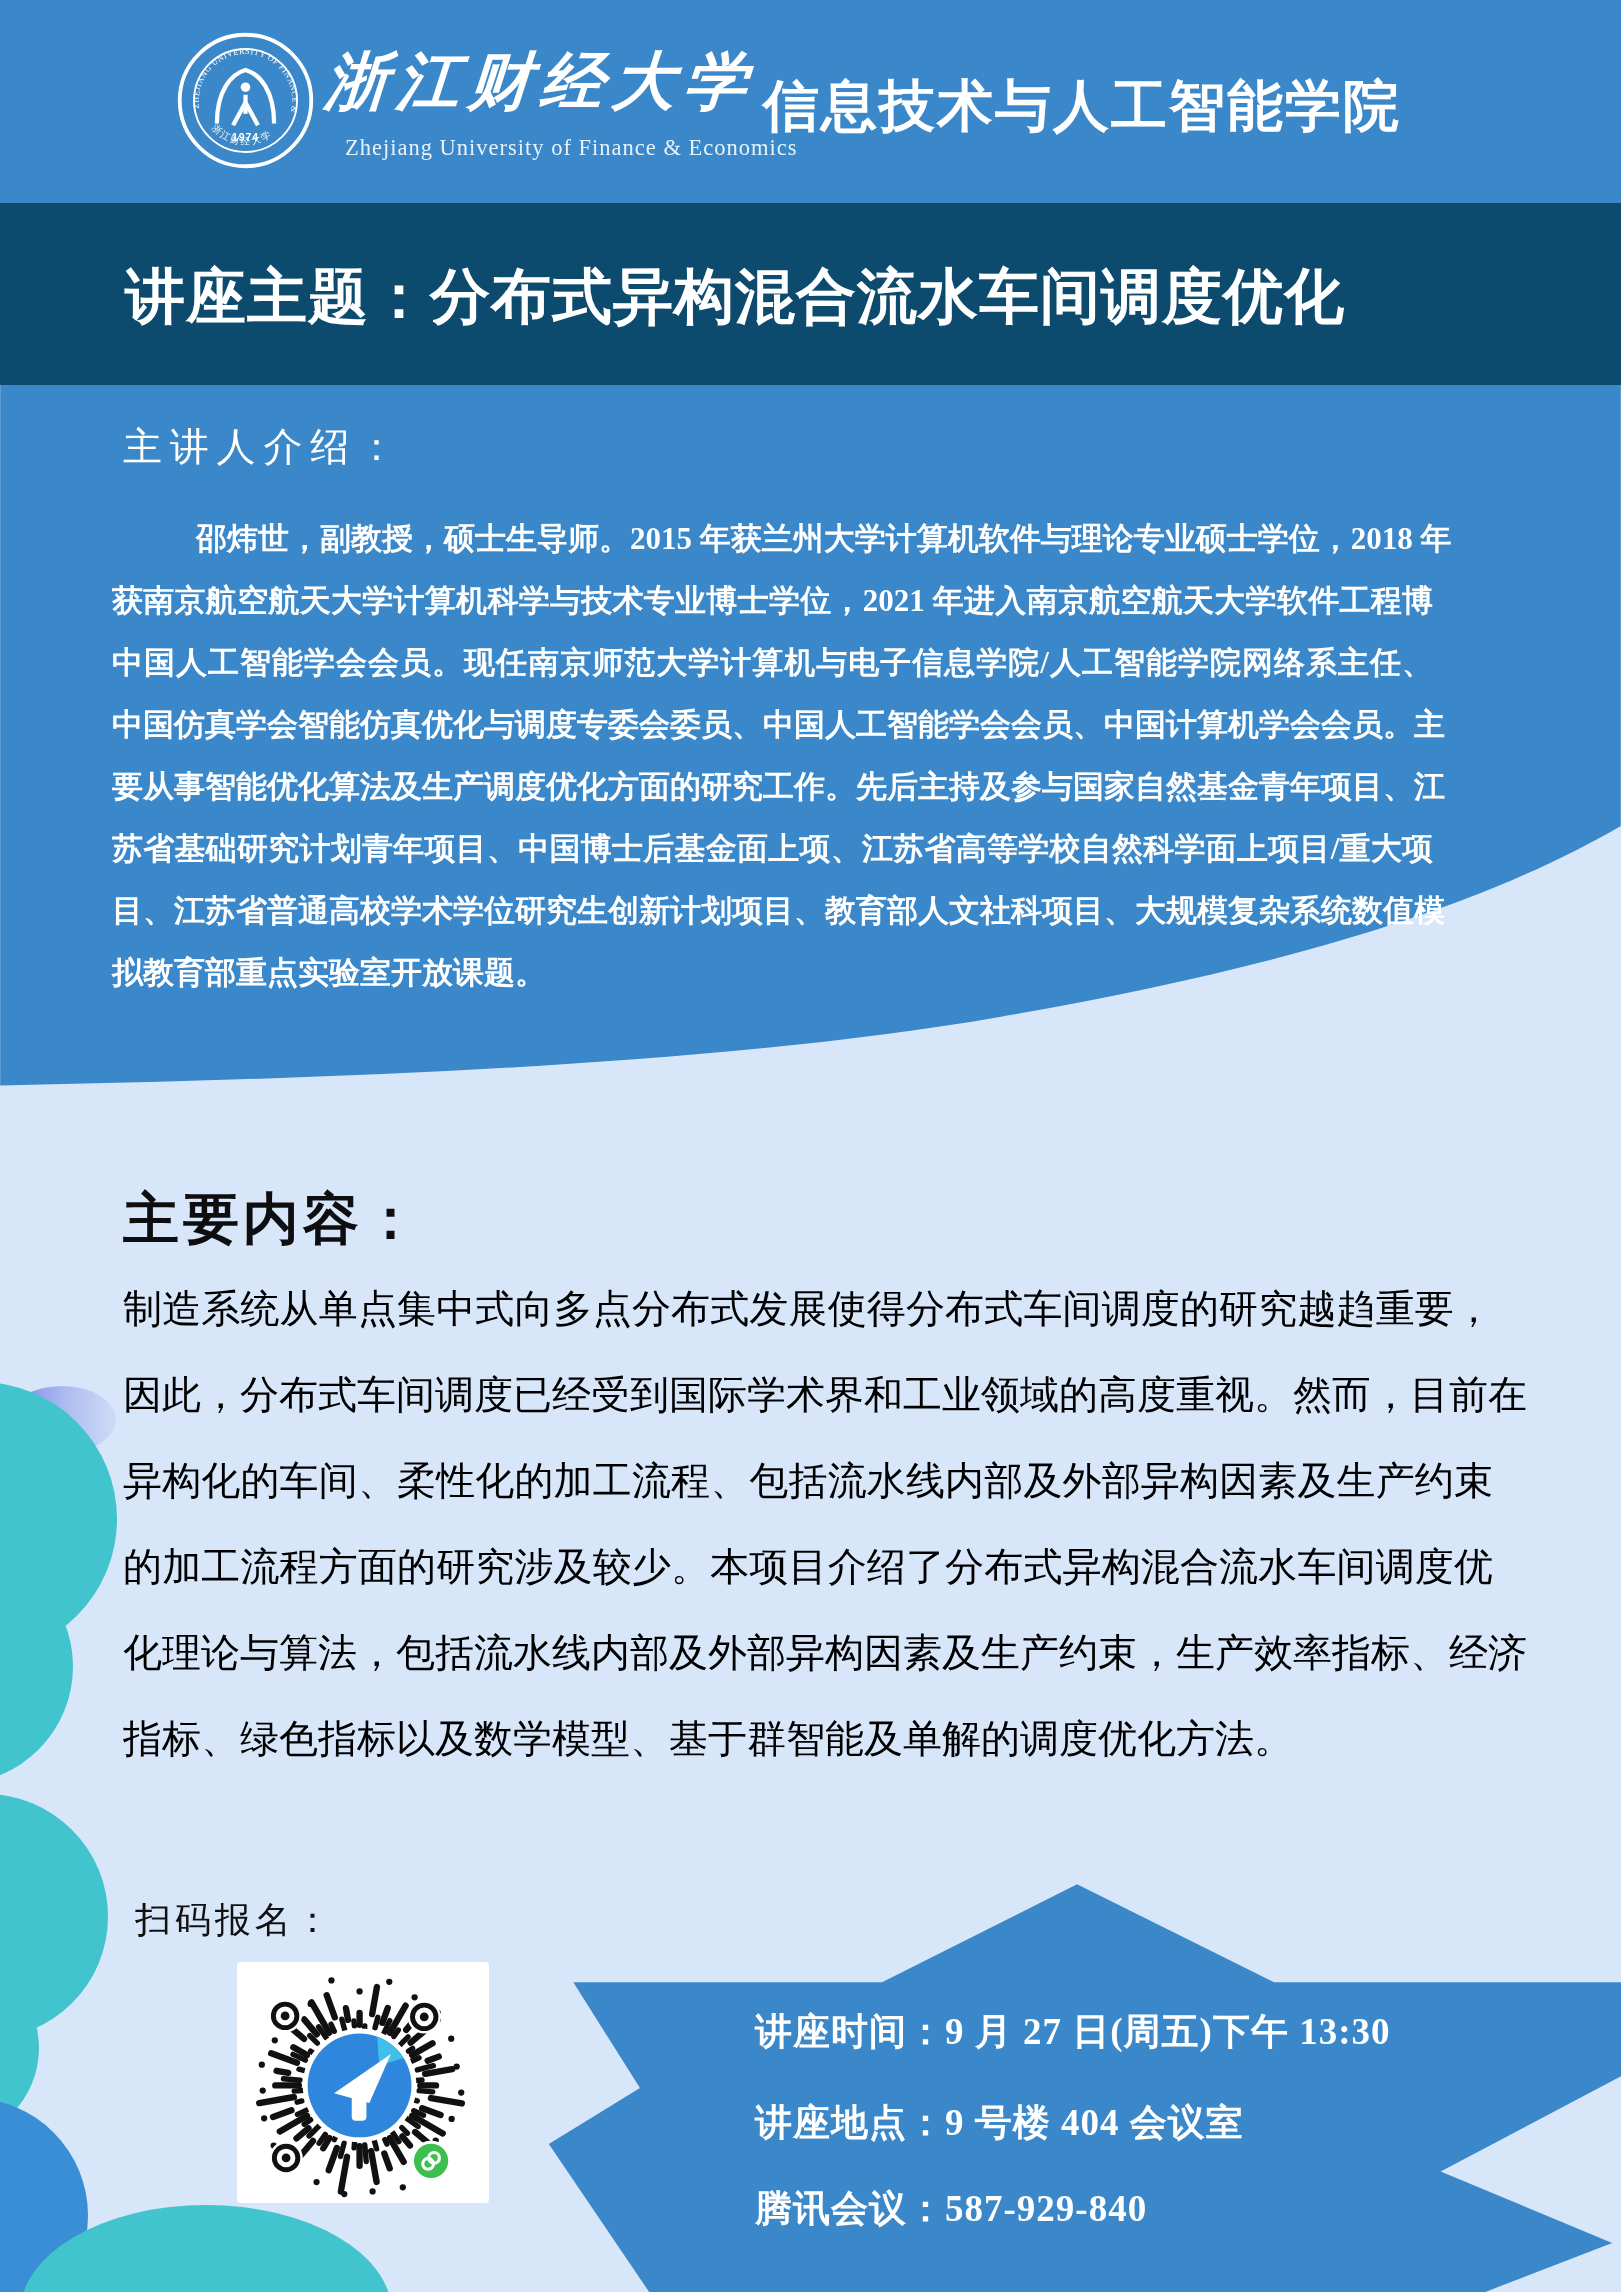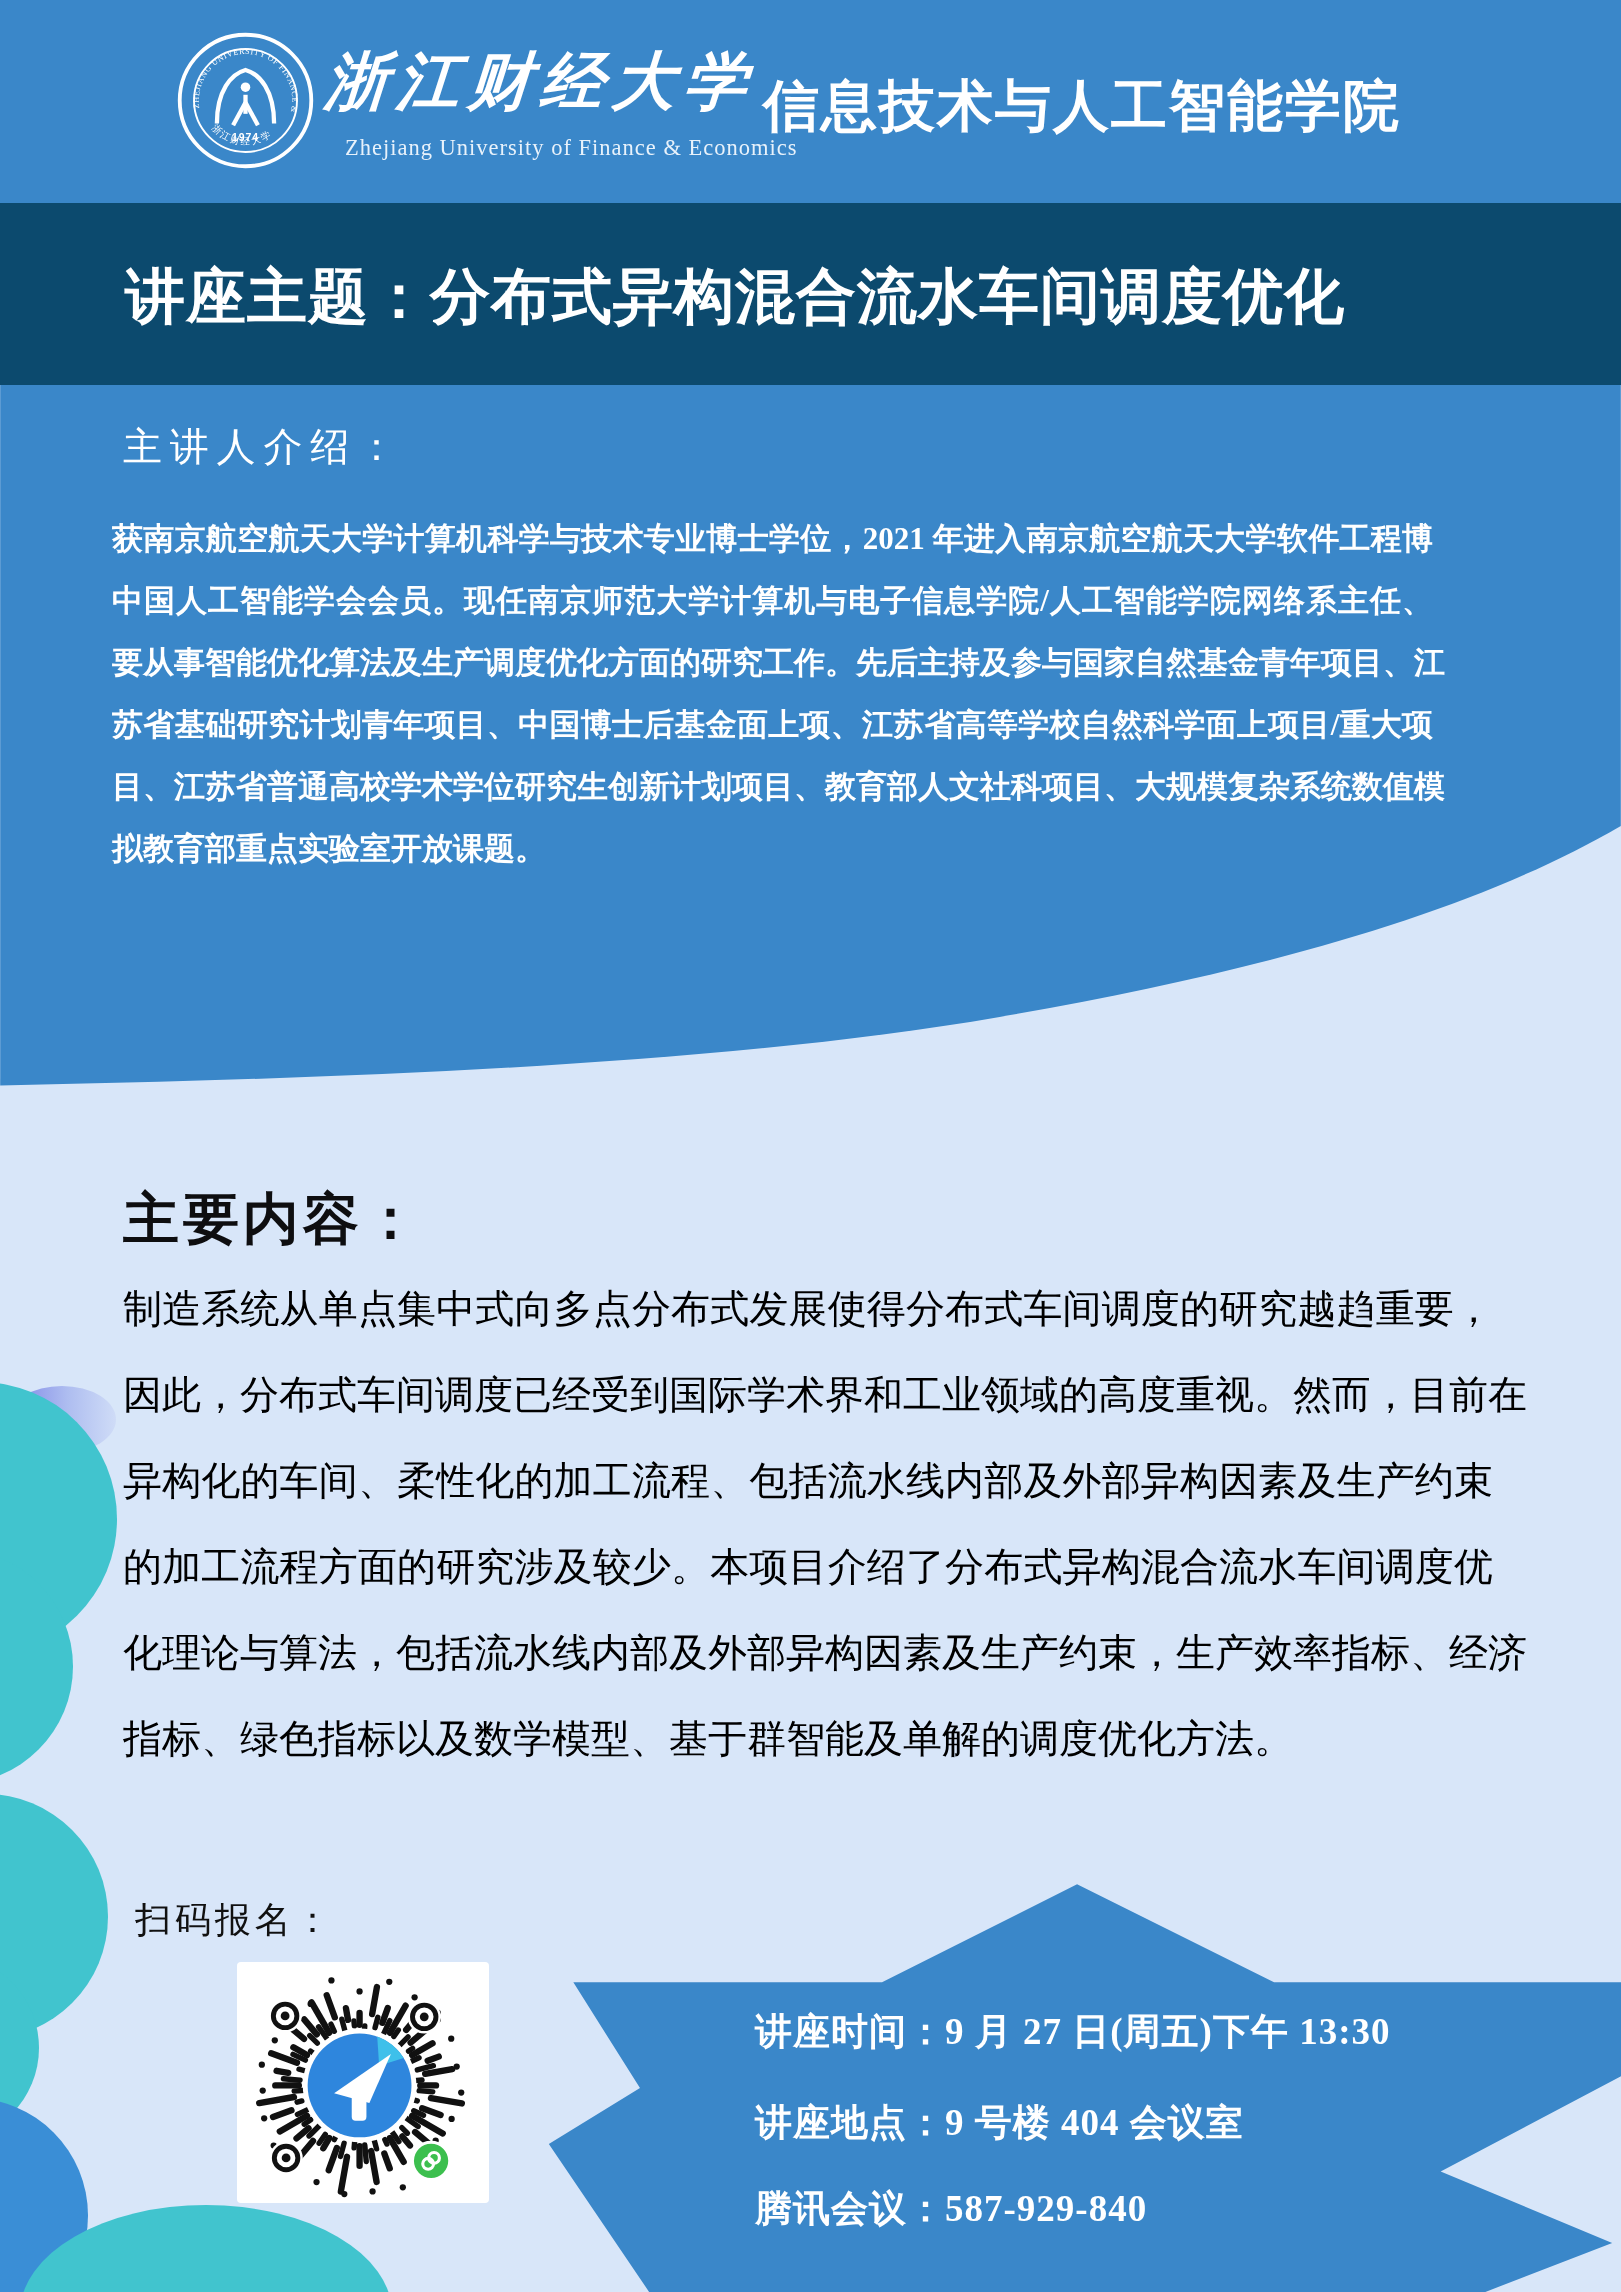--- a/index.html
+++ b/index.html
@@ -120,22 +120,24 @@
     <div class="abs univ-name-en">Zhejiang University of Finance &amp; Economics</div>
     <div class="abs college-name">信息技术与人工智能学院</div>
   </div>
 
   <div class="abs banner-band">
     <div class="abs banner-title">讲座主题：分布式异构混合流水车间调度优化</div>
   </div>
 
   <div class="abs intro-heading">主讲人介绍：</div>
   <div class="abs intro-para">
+    <div class="line first">邵炜世，副教授，硕士生导师。2015 年获兰州大学计算机软件与理论专业硕士学位，2018 年</div>
     <div class="line">获南京航空航天大学计算机科学与技术专业博士学位，2021 年进入南京航空航天大学软件工程博</div>
     <div class="line">中国人工智能学会会员。现任南京师范大学计算机与电子信息学院/人工智能学院网络系主任、</div>
+    <div class="line">中国仿真学会智能仿真优化与调度专委会委员、中国人工智能学会会员、中国计算机学会会员。主</div>
     <div class="line">要从事智能优化算法及生产调度优化方面的研究工作。先后主持及参与国家自然基金青年项目、江</div>
     <div class="line">苏省基础研究计划青年项目、中国博士后基金面上项、江苏省高等学校自然科学面上项目/重大项</div>
     <div class="line">目、江苏省普通高校学术学位研究生创新计划项目、教育部人文社科项目、大规模复杂系统数值模</div>
     <div class="line last">拟教育部重点实验室开放课题。</div>
   </div>
 
   <div class="abs main-heading">主要内容：</div>
   <div class="abs main-para">
     <div class="line">制造系统从单点集中式向多点分布式发展使得分布式车间调度的研究越趋重要，</div>
     <div class="line">因此，分布式车间调度已经受到国际学术界和工业领域的高度重视。然而，目前在</div>

